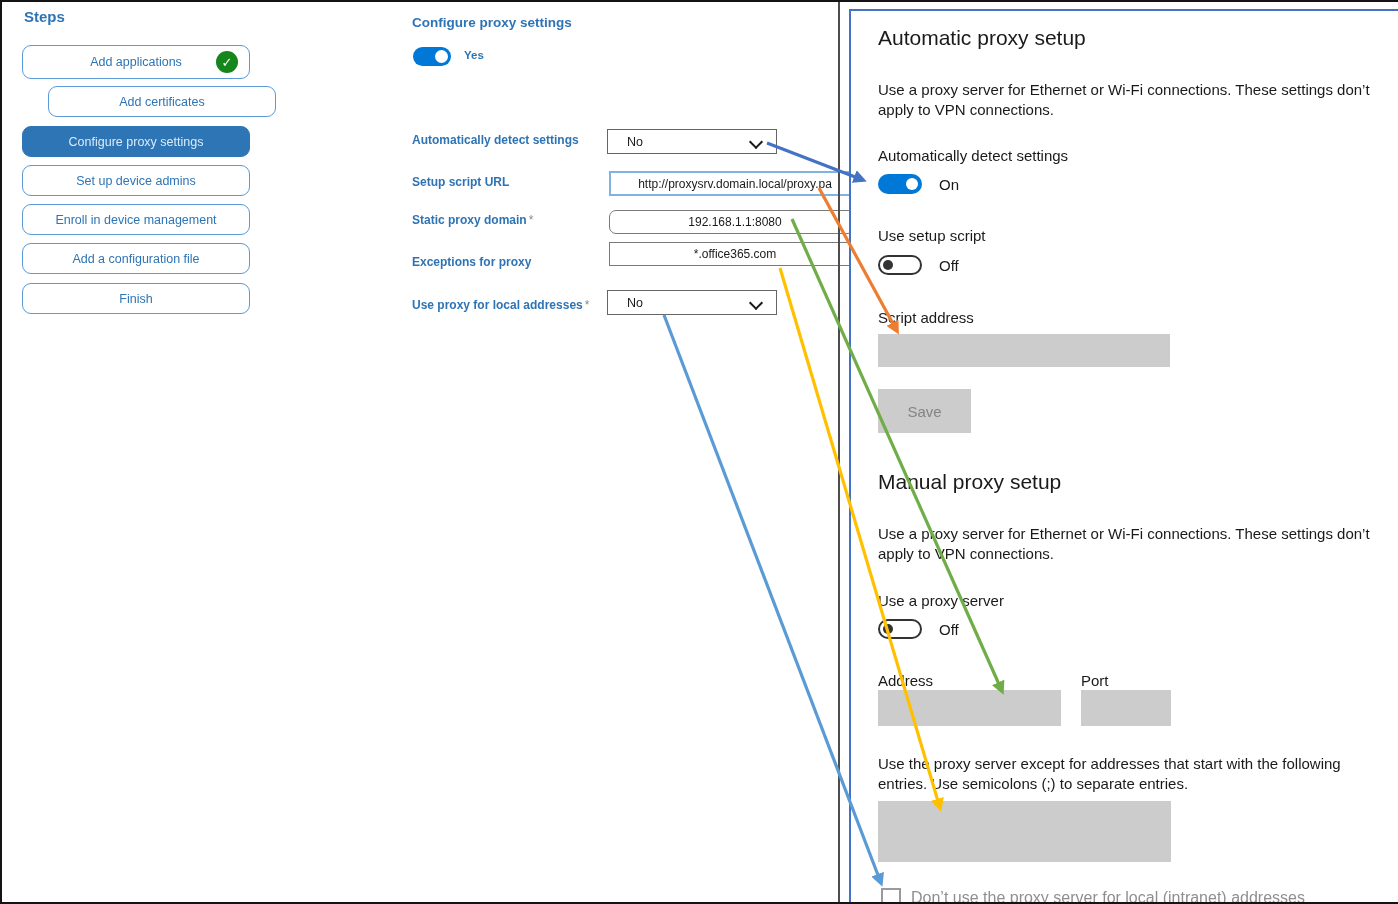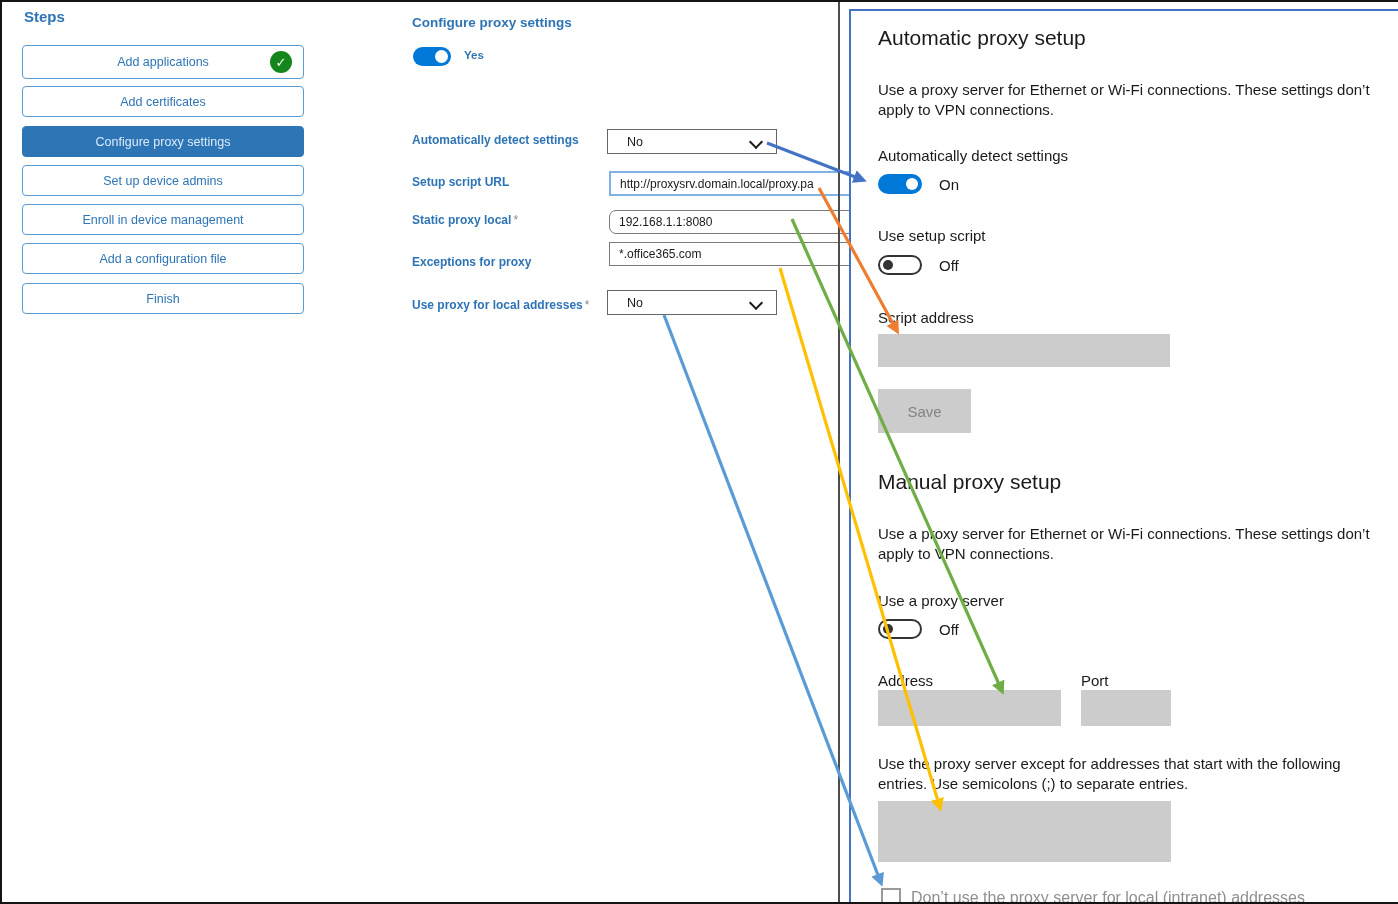--- a/index.html
+++ b/index.html
@@ -8,22 +8,22 @@
     position:relative; width:1398px; height:904px; box-sizing:border-box;
     overflow:hidden; background:#fff;
     border:2px solid #141414; border-right:none;
     font-family:"Liberation Sans","DejaVu Sans",sans-serif;
     padding-left:28px;
   }
 
   
   .steps-title { position:absolute; left:22px; top:6px; color:#2E74B5; font-weight:bold; font-size:15px; }
   .step-btn {
-    position:absolute; left:20px; width:282px; height:31px; box-sizing:border-box;
-    border:1px solid #5B9BD5; border-radius:4px; background:#fff; color:#2E74B5;
+    position:absolute; left:20px; width:228px; height:31px; box-sizing:border-box;
+    border:1px solid #5B9BD5; border-radius:9px; background:#fff; color:#2E74B5;
     font-size:12.5px; display:flex; align-items:center; justify-content:center; cursor:pointer;
   }
   .step-btn.selected { background:#2E75B6; border-color:#2E75B6; color:#D9EBFA; }
   .check-badge {
     position:absolute; right:11px; top:50%; transform:translateY(-50%);
     width:22px; height:22px; border-radius:50%; background:#15861C; color:#fff;
     display:flex; align-items:center; justify-content:center; font-size:13px; font-weight:bold;
   }
 
   
@@ -40,21 +40,21 @@
     border:1px solid #666; background:#fff; display:flex; align-items:center;
     padding-left:19px; font-size:12.5px; color:#1a1a1a; cursor:pointer;
   }
   .combo .chev {
     position:absolute; right:15px; top:7px; width:8px; height:8px;
     border-right:2px solid #1a1a1a; border-bottom:2px solid #1a1a1a; transform:rotate(45deg);
   }
   .txt {
     position:absolute; left:607px; width:246px; height:24px; box-sizing:border-box;
     border:1px solid #7a7a7a; font-size:12px; color:#1a1a1a; padding:0 3px 0 9px;
-    font-family:inherit; background:#fff; overflow:hidden; white-space:nowrap;
+    font-family:inherit; background:#fff; overflow:hidden; white-space:nowrap;text-align:center;
   }
   .txt.focus { border:2px solid #7EB3E3; }
 
   
   .divider { position:absolute; left:836px; top:0; width:2px; height:904px; background:#4d4d4d; }
 
   
   .win-panel {
     position:absolute; left:847px; top:7px; width:560px; height:920px; box-sizing:border-box;
     border:2px solid #4472C4; background:#fff; color:#1a1a1a;
@@ -85,21 +85,21 @@
 <body>
 
 <div class="page">
 
   <div class="steps-title">Steps</div>
 
   <div class="step-btn" style="top:43px;height:34px;">
     <span>Add applications</span>
     <span class="check-badge">✓</span>
   </div>
-  <div class="step-btn" style="top:84px;">
+  <div class="step-btn" style="top:84px;margin-left:26px;">
     <span>Add certificates</span>
   </div>
   <div class="step-btn selected" style="top:124px;">
     <span>Configure proxy settings</span>
   </div>
   <div class="step-btn" style="top:163px;">
     <span>Set up device admins</span>
   </div>
   <div class="step-btn" style="top:202px;">
     <span>Enroll in device management</span>
@@ -124,21 +124,21 @@
     <span>No</span>
     <span class="chev"></span>
   </div>
 
   <div class="field-label" style="top:173px;">
     <span>Setup script URL</span>
   </div>
   <input class="txt focus" style="top: 169px; height: 25px;" readonly="" value="http://proxysrv.domain.local/proxy.pa">
 
   <div class="field-label" style="top:211px;">
-    <span>Static proxy local</span><span class="req">*</span>
+    <span>Static proxy domain</span><span class="req">*</span>
   </div>
   <input class="txt" style="top: 208px; border-radius: 7px;" readonly="" value="192.168.1.1:8080">
 
   <div class="field-label" style="top:253px;">
     <span>Exceptions for proxy</span>
   </div>
   <input class="txt" style="top: 240px;" readonly="" value="*.office365.com">
 
   <div class="field-label" style="top:296px;">
     <span>Use proxy for local addresses</span><span class="req">*</span>

